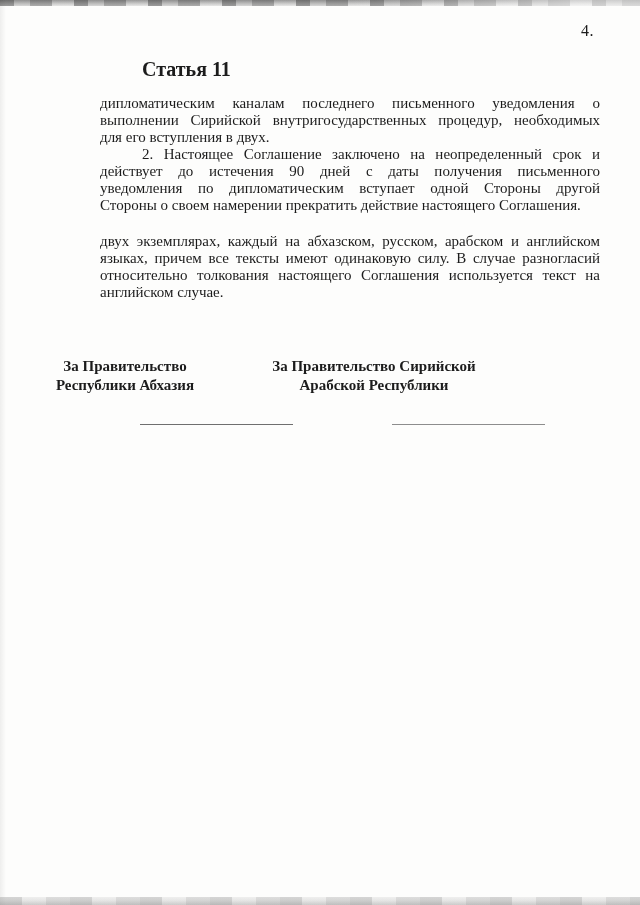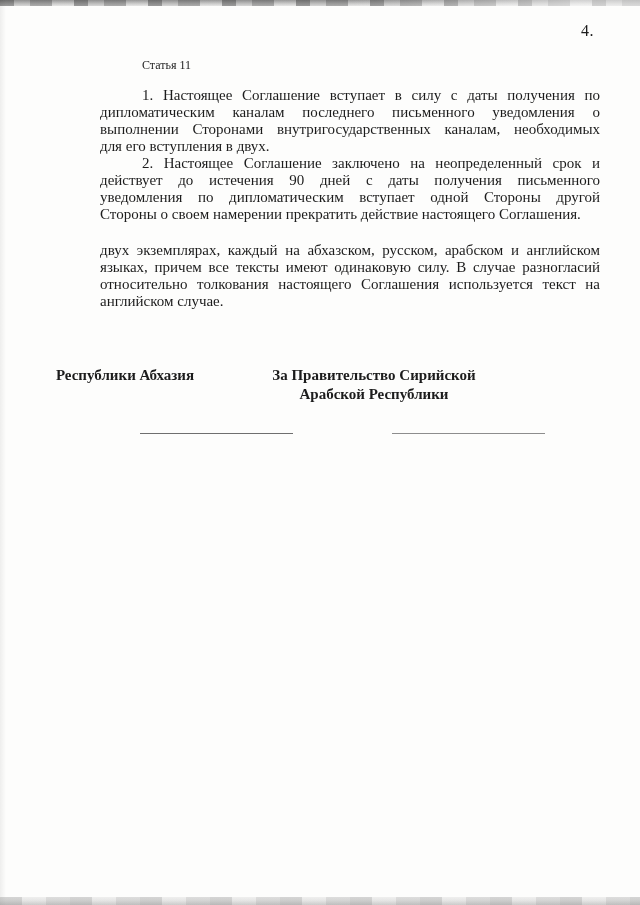--- a/index.html
+++ b/index.html
@@ -64,22 +64,22 @@
 
   
   .doc {
     position: absolute;
     top: 0; left: 0;
     width: 640px;
     box-sizing: border-box;
     padding: 58px 40px 0 100px;
   }
   .article-heading {
-    font-weight: normal;
-    font-size: 12px;
+    font-weight: bold;
+    font-size: 20px;
     margin: 0 0 14px 42px;
   }
   .para { margin: 0; }
   .para.spaced { margin-top: 19px; }
   .line {
     font-size: 15px;
     line-height: 17px;
     text-align: justify;
     text-align-last: justify;
     white-space: nowrap;
@@ -119,41 +119,41 @@
 <div class="scan-edge-top"></div>
 <div class="scan-edge-left"></div>
 
 <div class="page-number">4.</div>
 
 <div class="doc">
   <div class="article-heading">Статья 11</div>
 
   <div>
       <div class="para">
-        <div class="line first">1. Настоящее Соглашение вступает в силу с даты получения по</div>
         <div class="line">дипломатическим каналам последнего письменного уведомления о</div>
-        <div class="line">выполнении Сторонами внутригосударственных каналам, необходимых</div>
+        <div class="line">выполнении Сирийской внутригосударственных процедур, необходимых</div>
         <div class="line last">для его вступления в двух.</div>
       </div>
       <div class="para">
         <div class="line first">2. Настоящее Соглашение заключено на неопределенный срок и</div>
         <div class="line">действует до истечения 90 дней с даты получения письменного</div>
         <div class="line">уведомления по дипломатическим вступает одной Стороны другой</div>
         <div class="line last">Стороны о своем намерении прекратить действие настоящего Соглашения.</div>
       </div>
       <div class="para spaced">
         <div class="line">двух экземплярах, каждый на абхазском, русском, арабском и английском</div>
         <div class="line">языках, причем все тексты имеют одинаковую силу. В случае разногласий</div>
         <div class="line">относительно толкования настоящего Соглашения используется текст на</div>
         <div class="line last">английском случае.</div>
       </div>
     </div>
 
   <div class="sig-row">
     <div class="sig-col left">
+      <div>За Правительство</div>
       <div>Республики Абхазия</div>
     </div>
     <div class="sig-col right">
       <div>За Правительство Сирийской</div>
       <div>Арабской Республики</div>
     </div>
     <div class="sig-rule left"></div>
     <div class="sig-rule right"></div>
   </div>
 </div>

